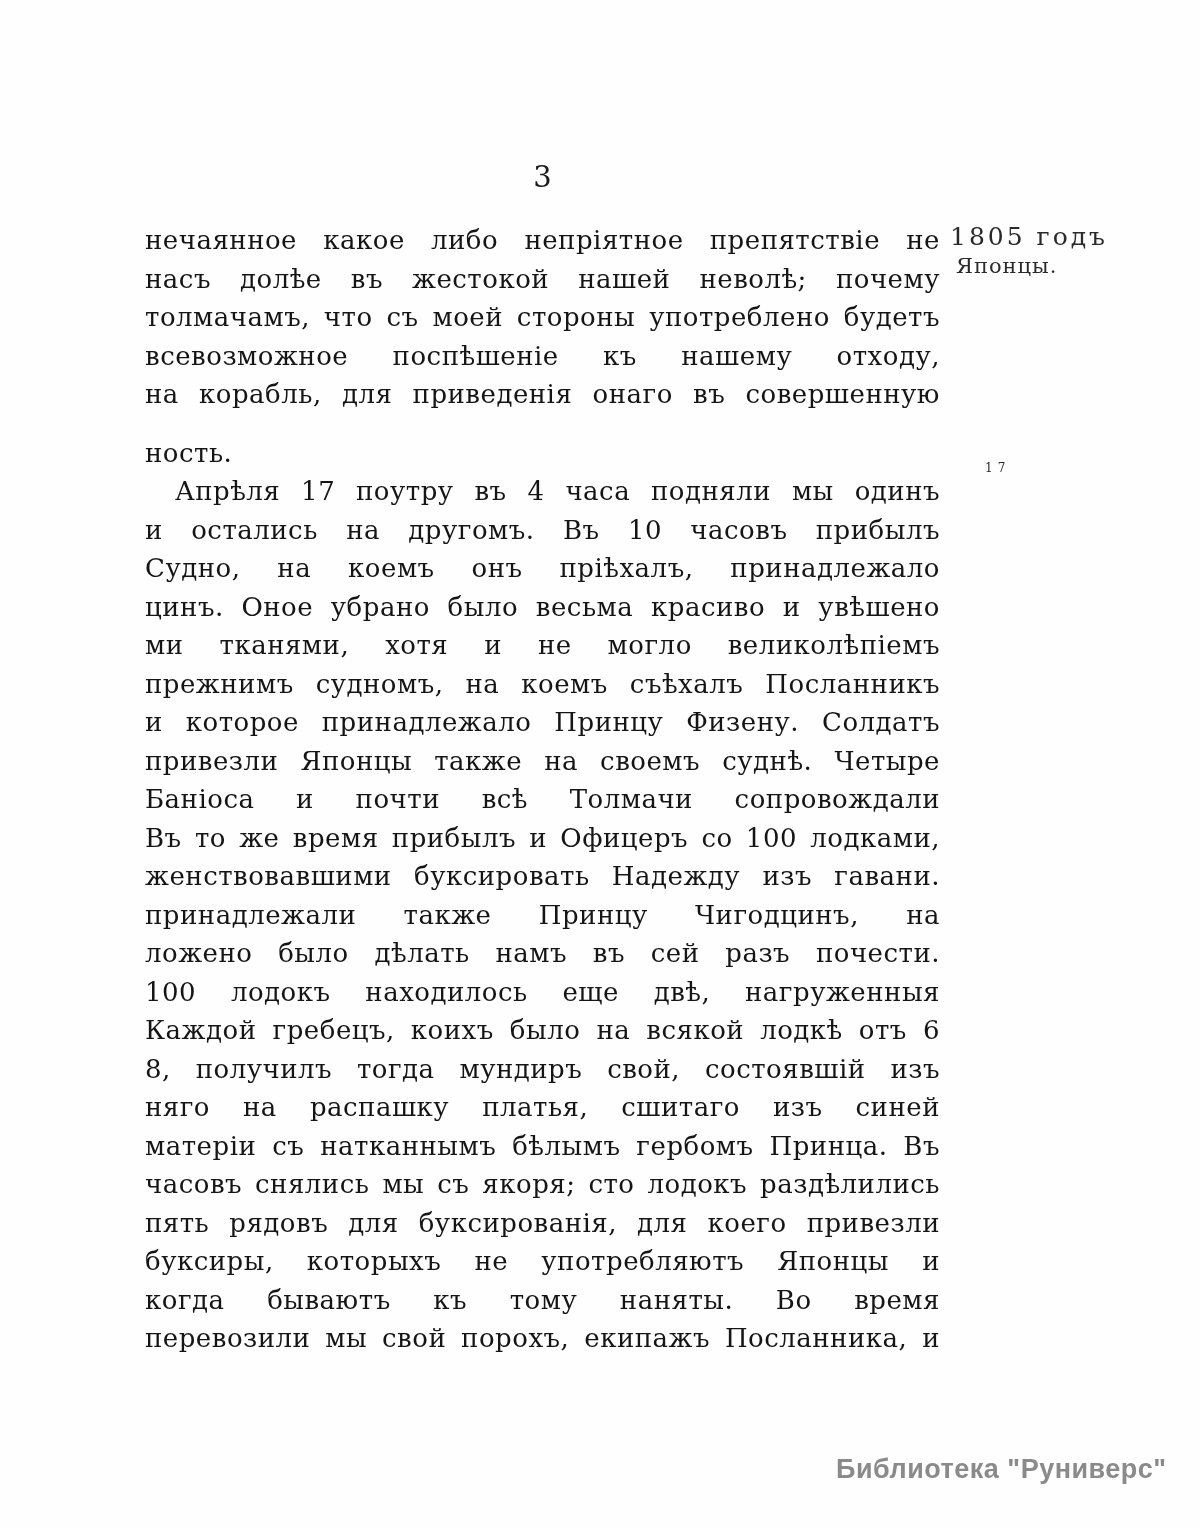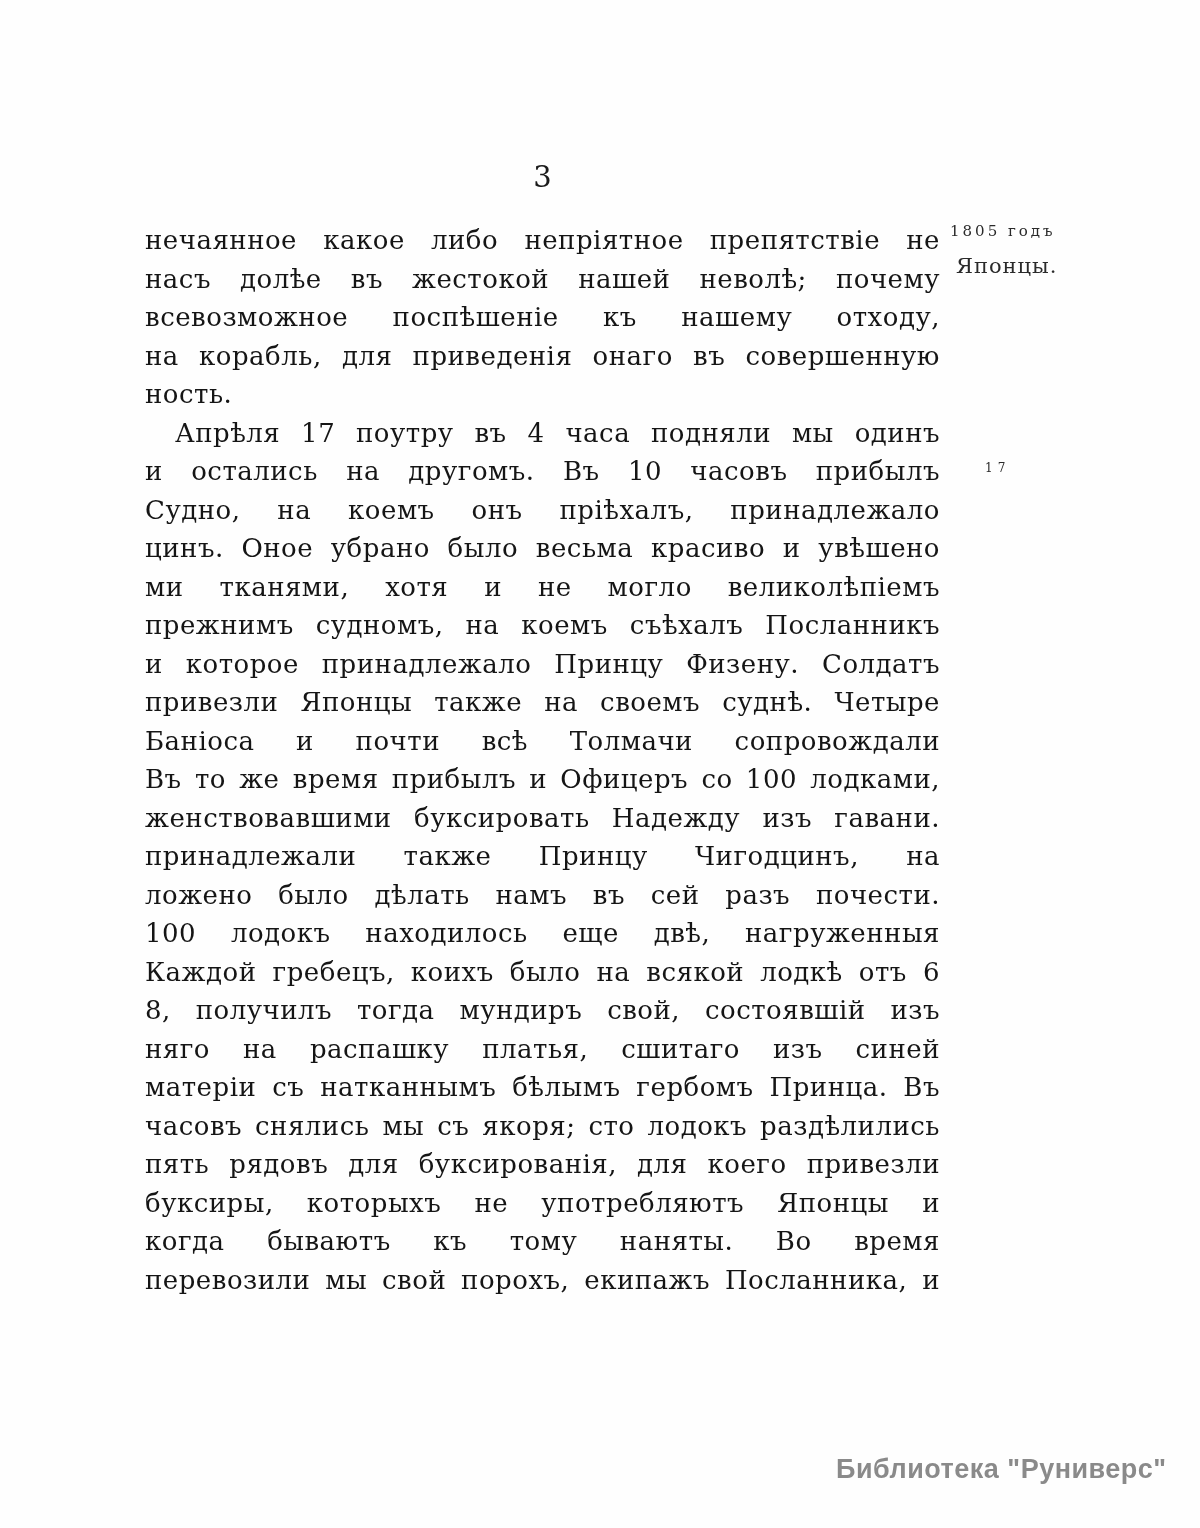--- a/index.html
+++ b/index.html
@@ -35,29 +35,30 @@
     line-height: 38.5px;
     overflow: hidden;
     text-align: justify;
     text-align-last: justify;
     white-space: normal;
   }
   .line::after { content: ""; display: inline-block; width: 100%; height: 0; }
   .line.end-par {
     text-align: left;
     text-align-last: left;
+    margin-top: 20px;
   }
   .line.end-par::after { content: none; }
   .line.indent { padding-left: 30px; }
   .margin-note {
     position: absolute;
     color: #2a2a2a;
     font-family: "DejaVu Serif", serif;
   }
-  .note-year  { top: 222px; left: 950px; font-size: 15px; letter-spacing: 3px; }
+  .note-year  { top: 222px; left: 950px; font-size: 25px; letter-spacing: 3px; }
   .note-month { top: 254px; left: 956px; font-size: 21px; letter-spacing: 1px; }
   .note-day   { top: 461px; left: 985px; font-size: 12px; letter-spacing: 5px; }
   .watermark {
     position: absolute;
     top: 1454px; left: 836px;
     font-family: "Liberation Sans", sans-serif;
     font-weight: bold;
     font-size: 27px;
     letter-spacing: 0.5px;
     color: #8a8a8a;
@@ -66,20 +67,21 @@
 </head>
 <body>
 
 <div class="page">
 
   <div class="page-number">3</div>
 
   <div class="text-block">
     <div class="line">нечаянное какое либо непріятное препятствіе не задержало</div>
     <div class="line">насъ долѣе въ жестокой нашей неволѣ; почему объявивъ</div>
+    <div class="line">толмачамъ, что съ моей стороны употреблено будетъ</div>
     <div class="line">всевозможное поспѣшеніе къ нашему отходу, поѣхалъ я</div>
     <div class="line">на корабль, для приведенія онаго въ совершенную готов-</div>
     <div class="line end-par">ность.</div>
     <div class="line indent">Апрѣля 17 поутру въ 4 часа подняли мы одинъ якорь,</div>
     <div class="line">и остались на другомъ. Въ 10 часовъ прибылъ Посланникъ.</div>
     <div class="line">Судно, на коемъ онъ пріѣхалъ, принадлежало Принцу Чигод-</div>
     <div class="line">цинъ. Оное убрано было весьма красиво и увѣшено шелковы-</div>
     <div class="line">ми тканями, хотя и не могло великолѣпіемъ равняться съ</div>
     <div class="line">прежнимъ судномъ, на коемъ съѣхалъ Посланникъ на берегъ</div>
     <div class="line">и которое принадлежало Принцу Физену. Солдатъ нашихъ</div>

